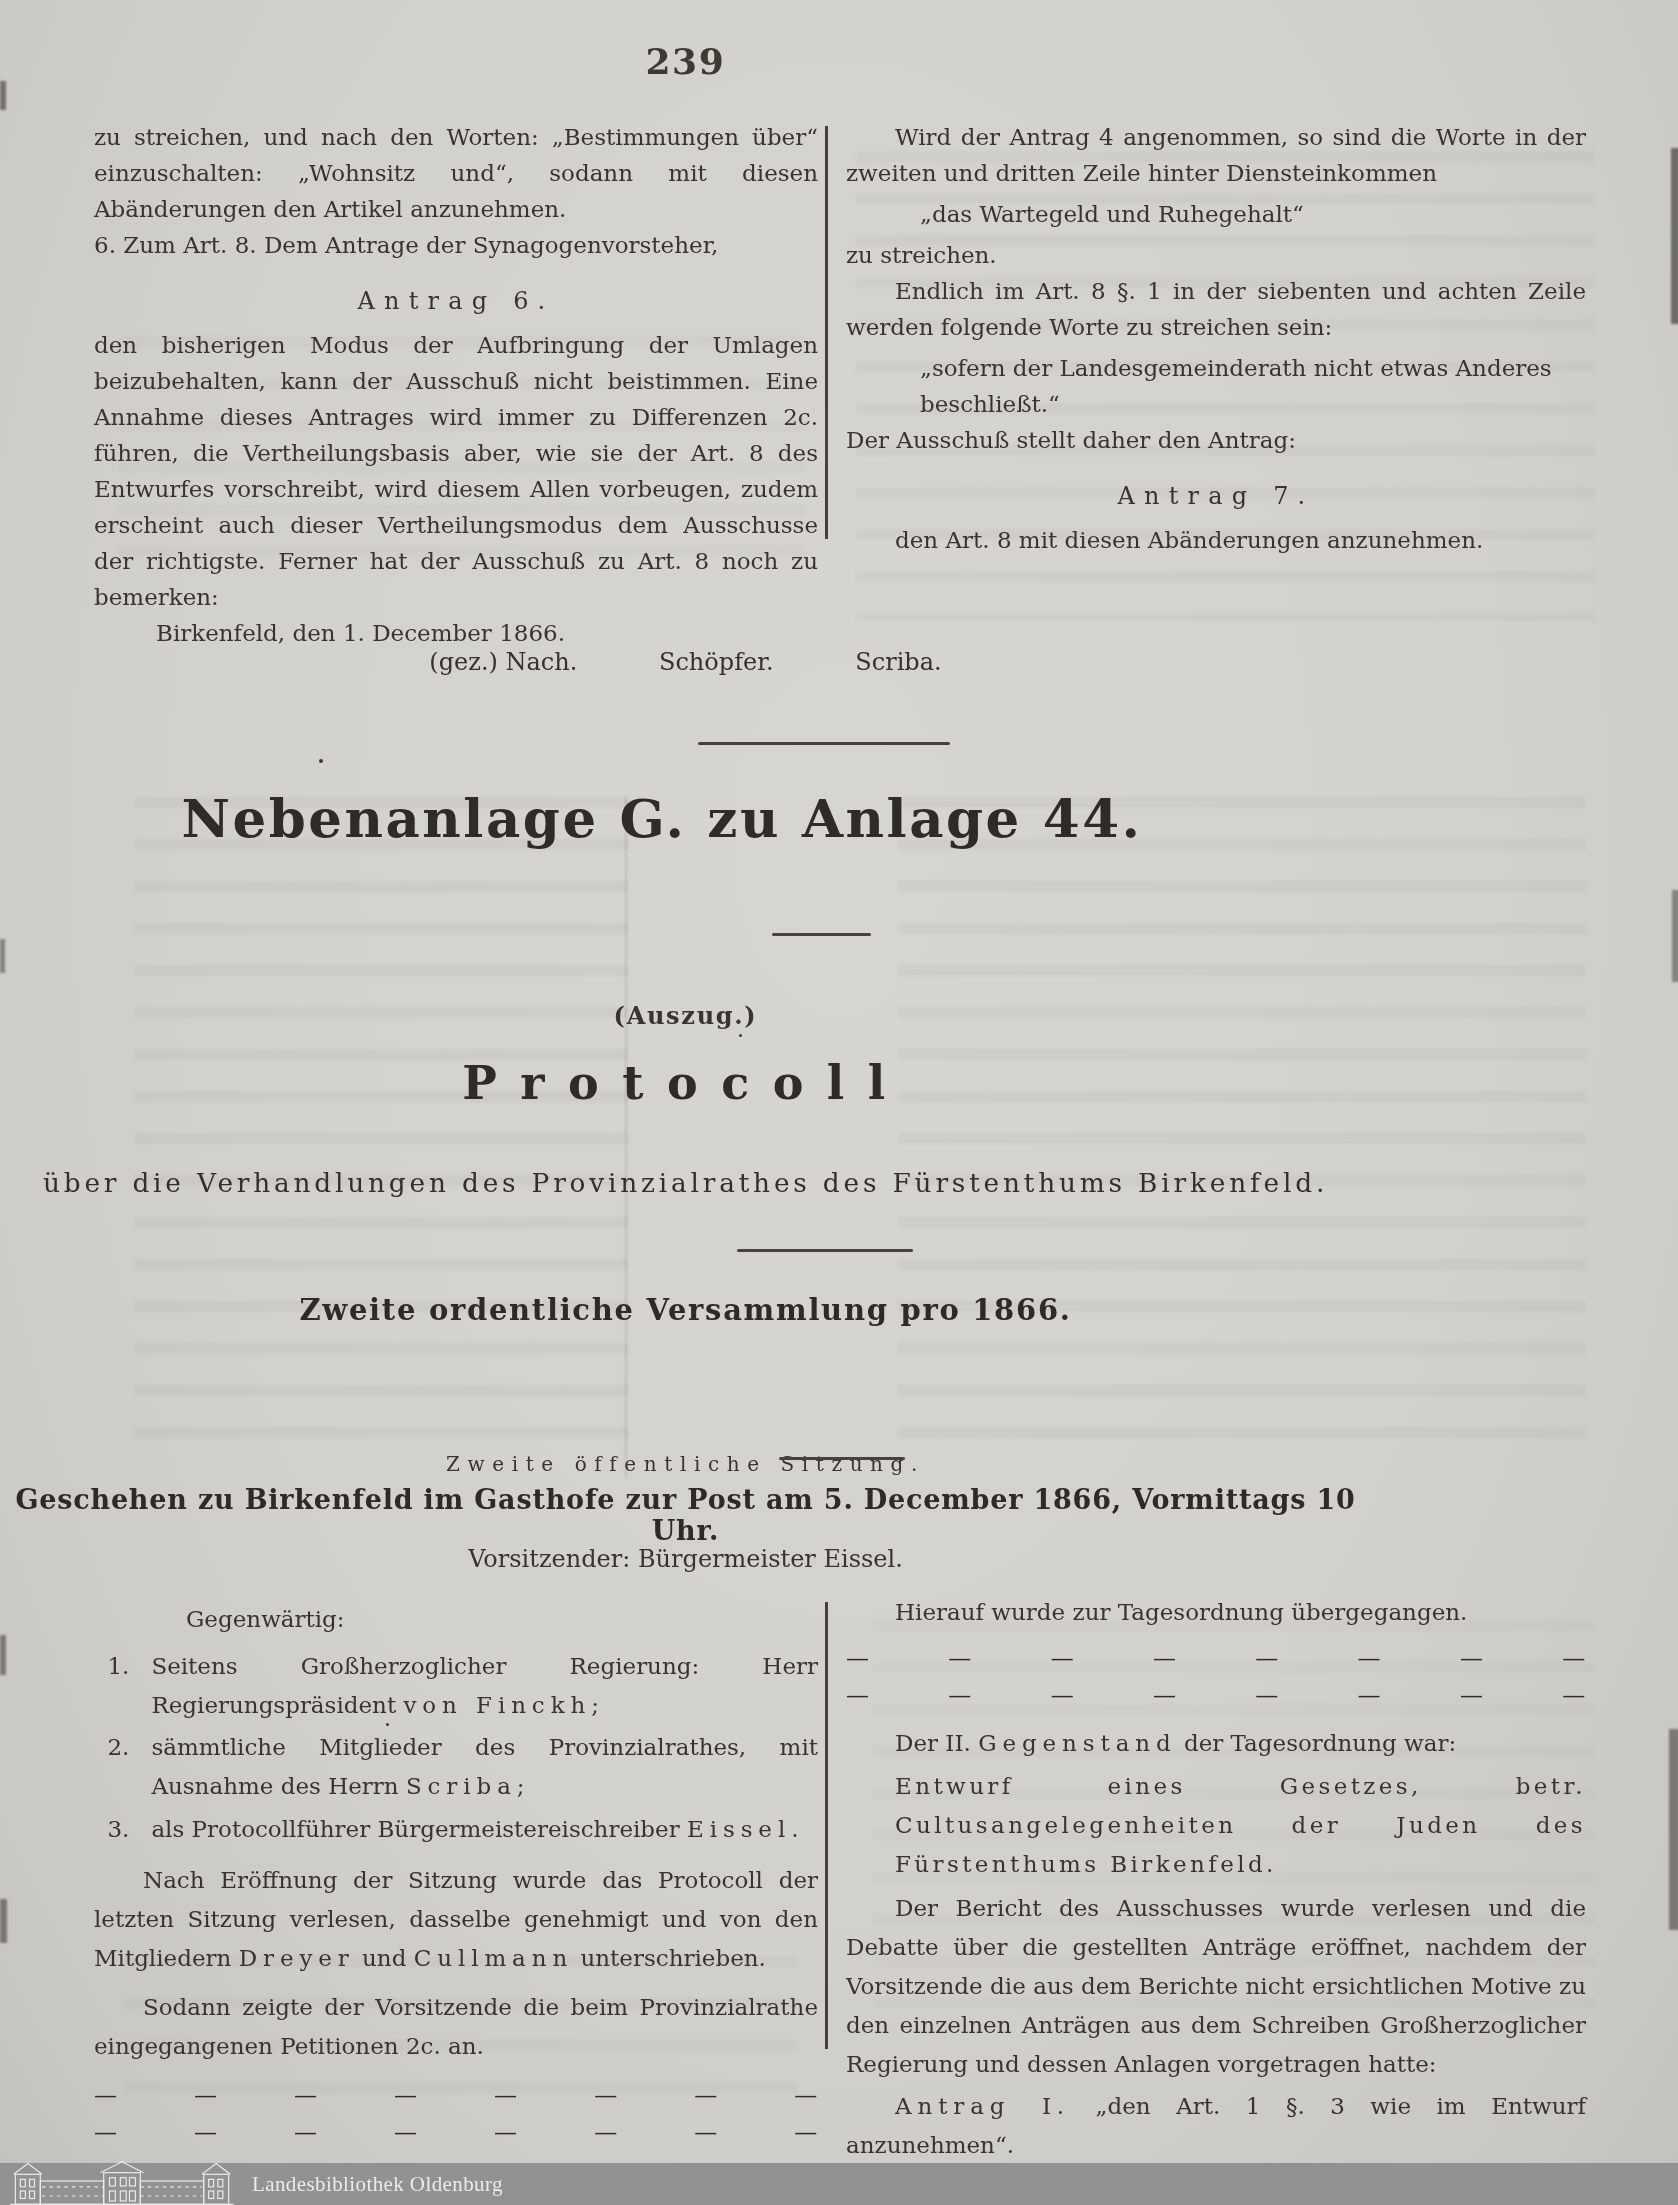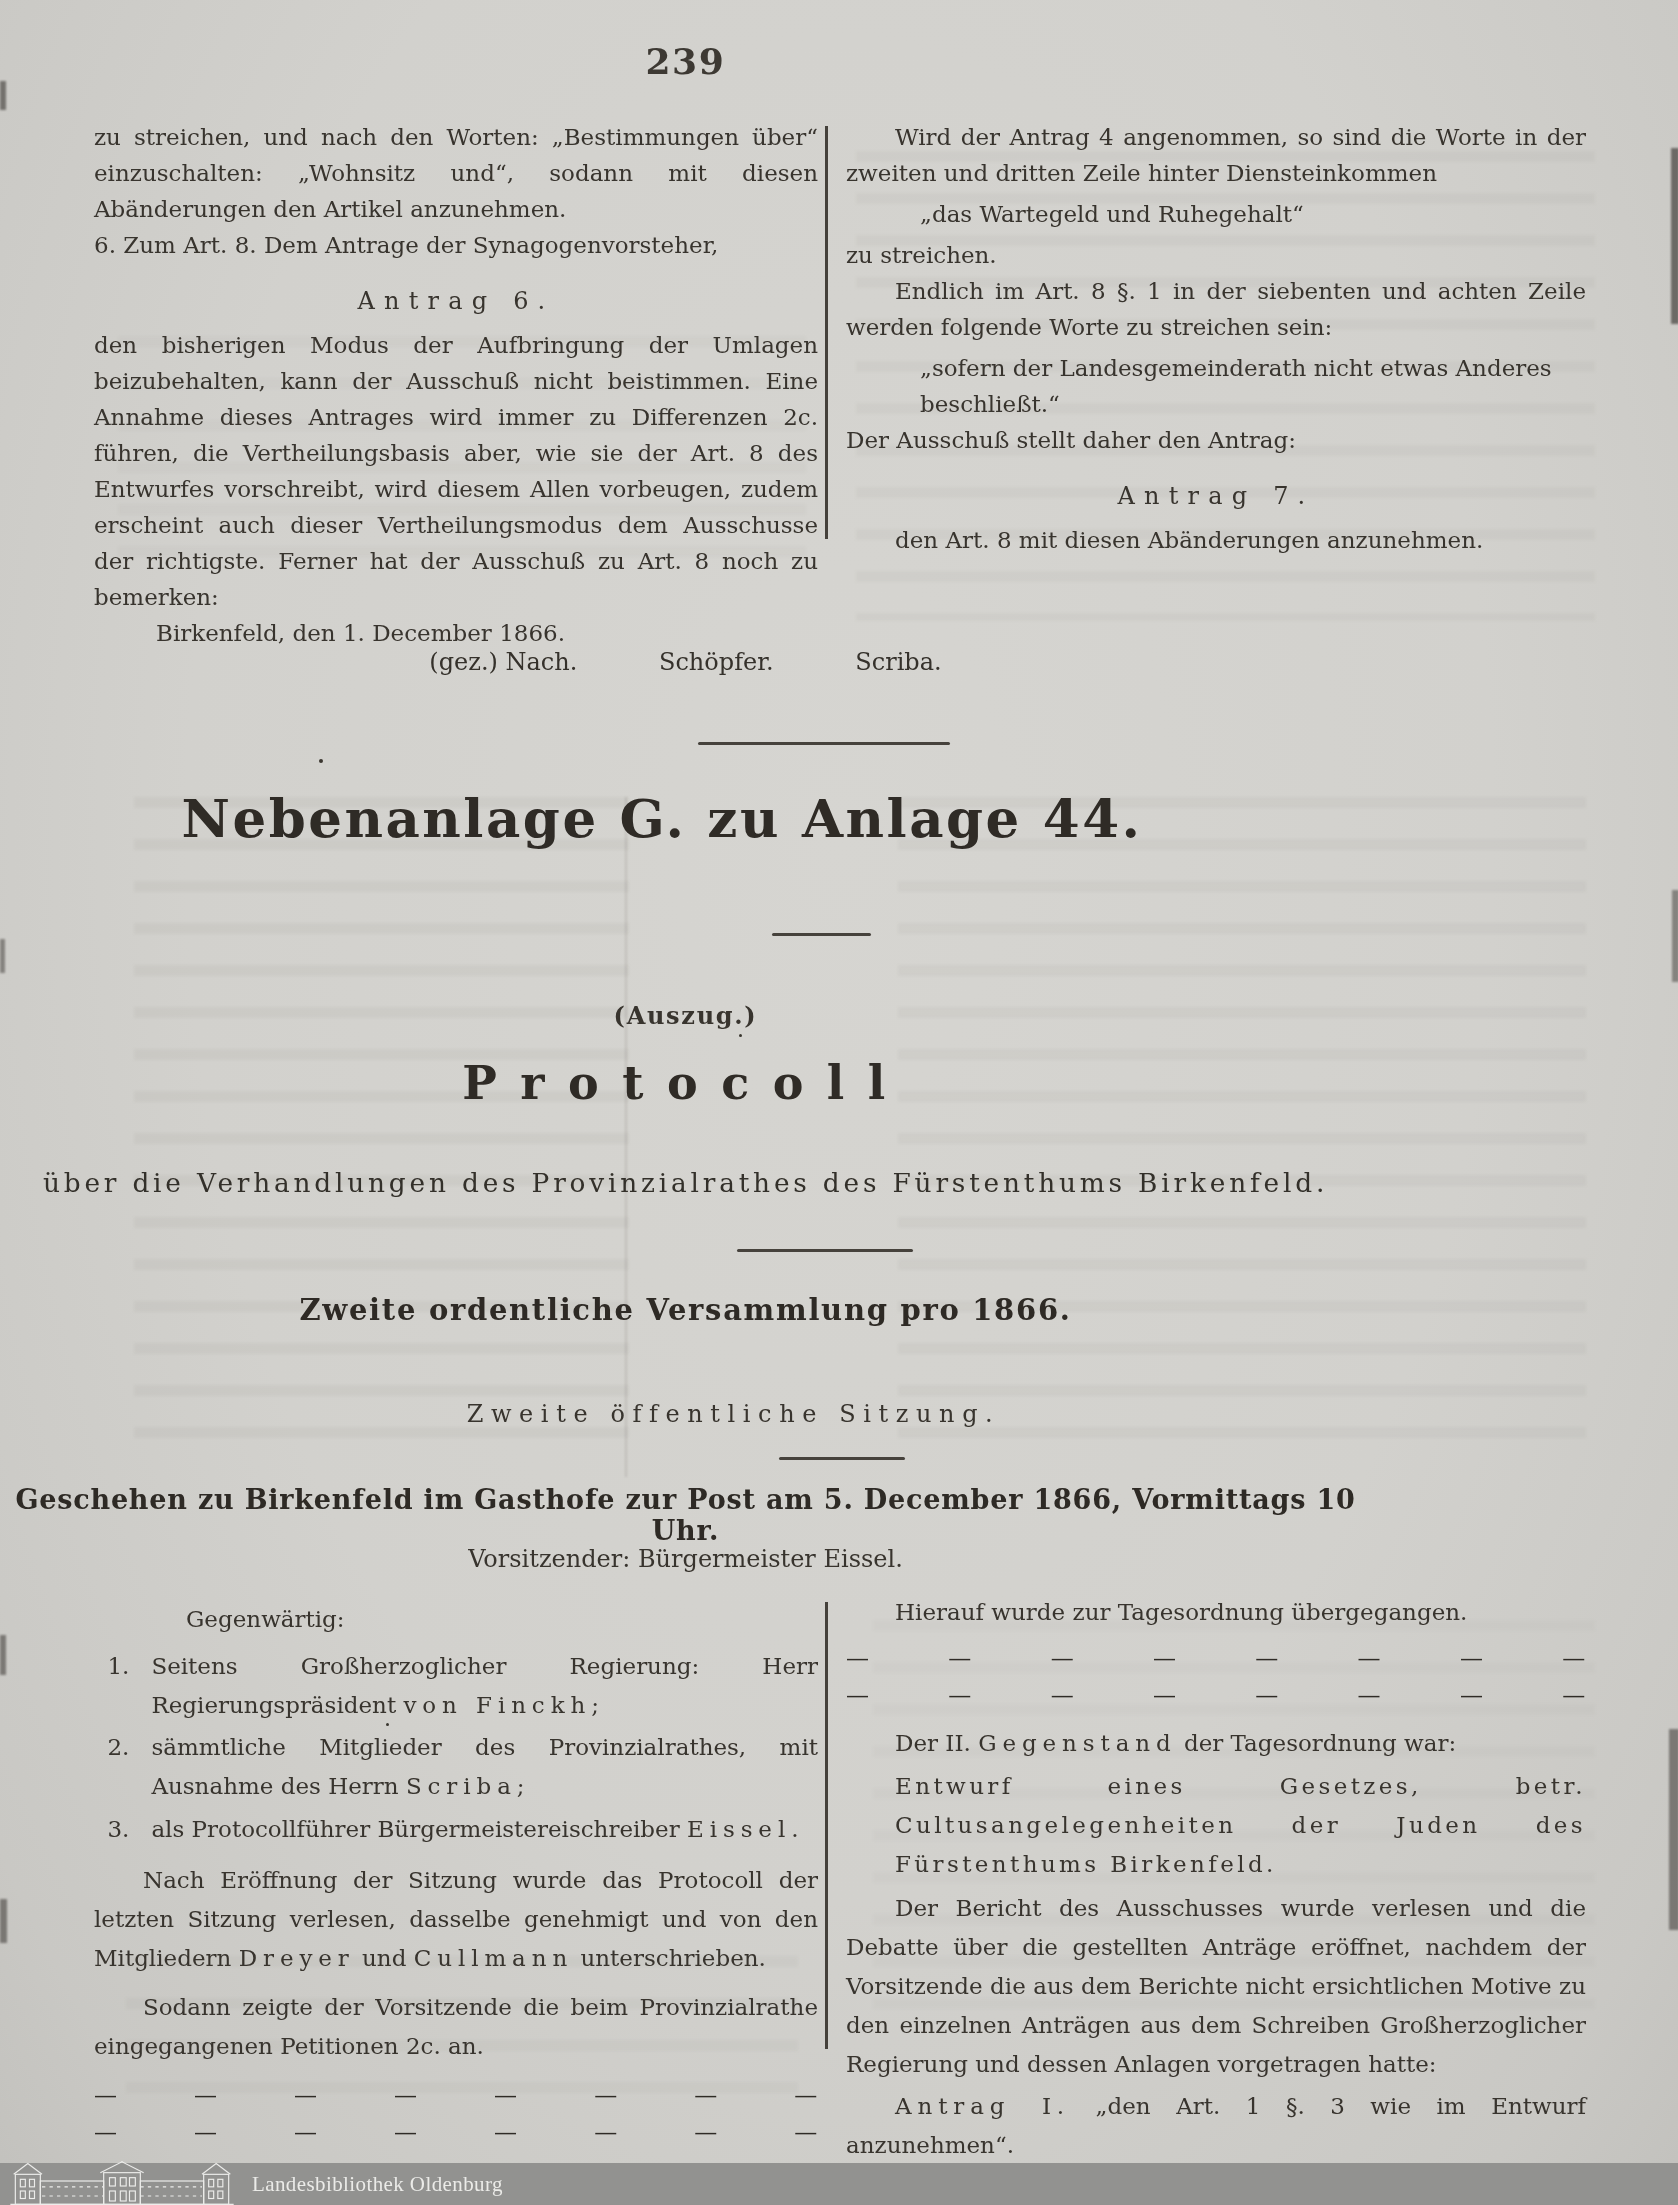--- a/index.html
+++ b/index.html
@@ -41,21 +41,21 @@
   
   .mid{position:absolute;left:0;width:1371px;text-align:center;}
   #page-number{top:40px;font-size:36px;font-weight:bold;letter-spacing:1.7px;color:#3d3933;}
   #signatures{top:648px;font-size:24px;color:#35312b;}
   #signatures .sig{display:inline-block;margin:0 37px;}
   #annex-heading{top:787px;font-size:53px;font-weight:bold;letter-spacing:2.5px;color:#2f2b26;transform:translateX(-23.5px);}
   #excerpt{top:1001px;font-size:24px;font-weight:600;letter-spacing:1.7px;}
   #protocol-title{top:1056px;font-size:46px;font-weight:bold;letter-spacing:23.5px;color:#2f2b26;}
   #protocol-subtitle{top:1167px;font-size:26.4px;letter-spacing:3.8px;color:#33302a;}
   #session-heading{top:1293px;font-size:29px;font-weight:bold;letter-spacing:1.7px;color:#2e2a25;}
-  #sitting-heading{top:1400px;font-size:24px;letter-spacing:7.6px;padding-left:48px;}
+  #sitting-heading{top:1452px;font-size:20px;letter-spacing:7.6px;}
   #occurrence{top:1484px;font-size:27px;font-weight:bold;letter-spacing:0.8px;color:#2e2a25;}
   #chairman{top:1545px;font-size:24px;}
   
   .ghost{position:absolute;background:repeating-linear-gradient(180deg, rgba(108,102,94,0.10) 0 11px, rgba(0,0,0,0) 11px 42px);filter:blur(1.8px);pointer-events:none;}
   .fold{position:absolute;background:rgba(92,87,80,0.16);filter:blur(0.8px);pointer-events:none;}
   .smudge{position:absolute;background:#2e2a26;filter:blur(1.3px);pointer-events:none;}
   .speck{position:absolute;background:#3a362f;border-radius:50%;pointer-events:none;}
   
   #footer-bar{
     position:absolute;left:0;top:2163px;width:1679px;height:42px;

